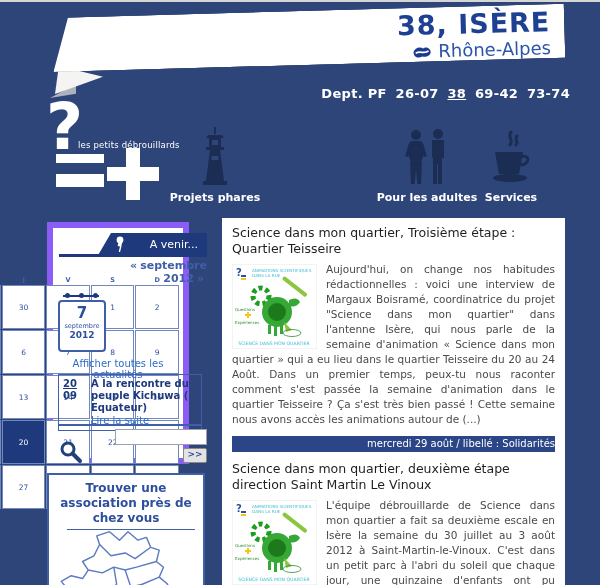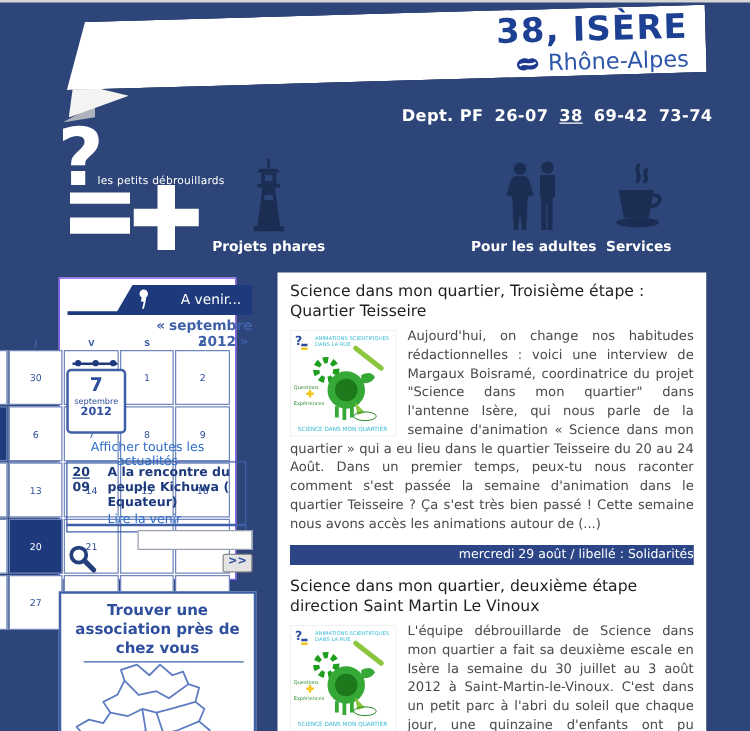--- a/index.html
+++ b/index.html
@@ -35,21 +35,21 @@
   #logo .ph{position:absolute;left:63px;top:71px;width:52px;height:14px;background:#fff;}
 
   
   .nav-item{position:absolute;top:122px;width:112px;height:84px;text-align:center;cursor:pointer;}
   .nav-item .ic{height:66px;display:flex;align-items:flex-end;justify-content:center;}
   .nav-item .lab{margin-top:3px;color:#fff;font-size:11px;font-weight:bold;}
   #nav1{left:159px;} #nav2{left:259px;} #nav3{left:371px;} #nav4{left:455px;}
 
   
   #side1{position:absolute;left:47px;top:222px;width:142px;height:242px;background:#fff;
-         border:1px solid #8b5cf6;box-sizing:border-box;}
+         border:6px solid #8b5cf6;box-sizing:border-box;}
   #avenir-line{position:absolute;left:6px;top:26px;width:44px;height:3px;background:#1E3A7D;}
   #avenir{position:absolute;left:44px;top:5px;width:110px;height:24px;background:#1E3A7D;
           clip-path:polygon(14px 0,100% 0,100% 100%,0 100%);color:#fff;font-size:11px;
           text-align:right;line-height:24px;padding-right:9px;box-sizing:border-box;}
   #avenir svg{position:absolute;left:16px;top:2px;}
   #cal-title{position:absolute;left:30px;top:31px;width:124px;text-align:right;
              color:#3F5FA6;font-size:11px;font-weight:bold;}
   #cal-title .arr{cursor:pointer;margin:0 3px;}
   #caltab{position:absolute;right:3px;top:47px;border-collapse:separate;border-spacing:1px;}
   #caltab th{border:none;color:#3F5FA6;font-size:6.5px;font-weight:bold;width:15px;padding:0;}
@@ -250,21 +250,21 @@
       <div class="mon">septembre</div>
       <div class="yr">2012</div>
     </div>
     <div id="allnews">Afficher toutes les actualités</div>
     <div id="eventbox">
       <div class="d">
         <div class="dd">20</div>
         <div>09</div>
       </div>
       <div class="t">A la rencontre du peuple Kichuwa ( Equateur)</div>
-      <div class="more">Lire la venir</div>
+      <div class="more">Lire la suite</div>
     </div>
     <div id="side-hr"></div>
     <input id="srch-input" type="text" value="" style="">
     <div id="srch-btn">&gt;&gt;</div>
     <svg id="srch-mag" width="24" height="24" viewBox="0 0 24 24">
       <circle cx="9" cy="9" r="6" stroke="#24407C" stroke-width="3" fill="none"></circle>
       <line x1="13.5" y1="13.5" x2="21" y2="21" stroke="#24407C" stroke-width="4" stroke-linecap="round"></line>
     </svg>
   </div>
 

